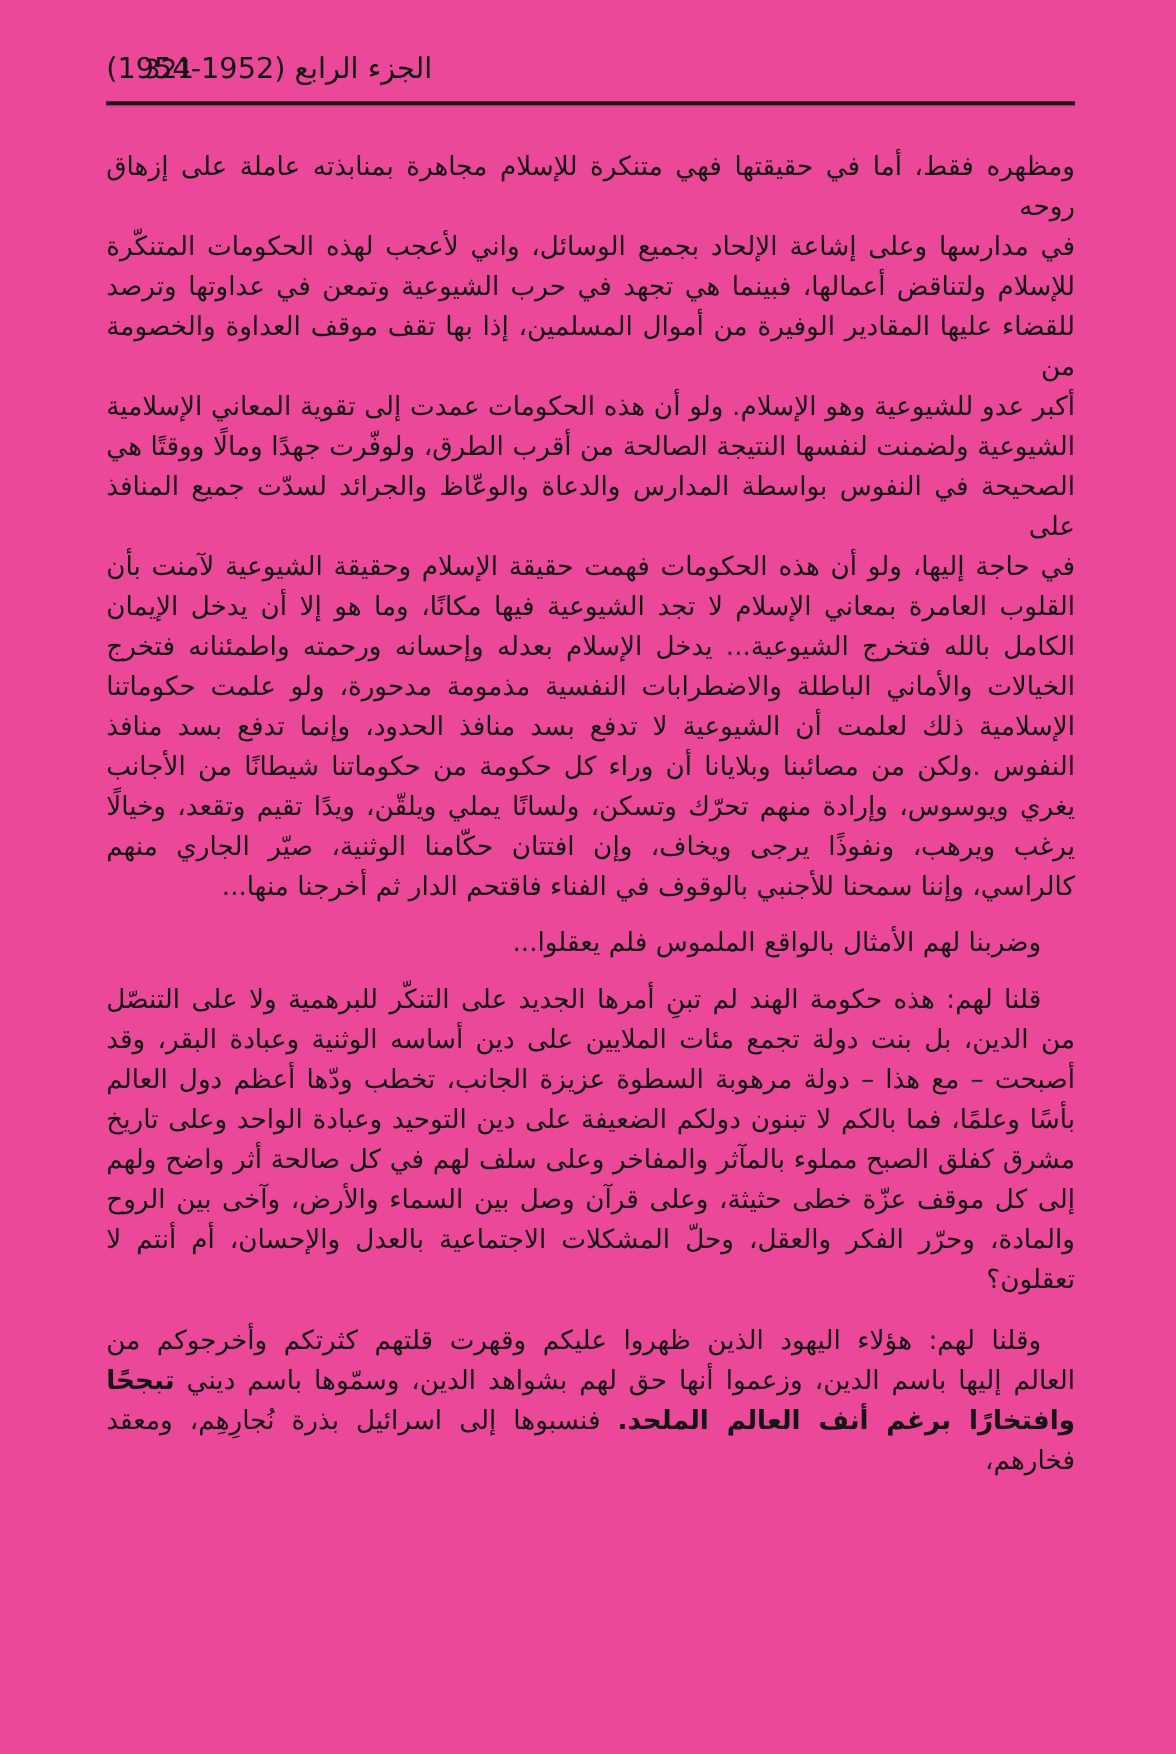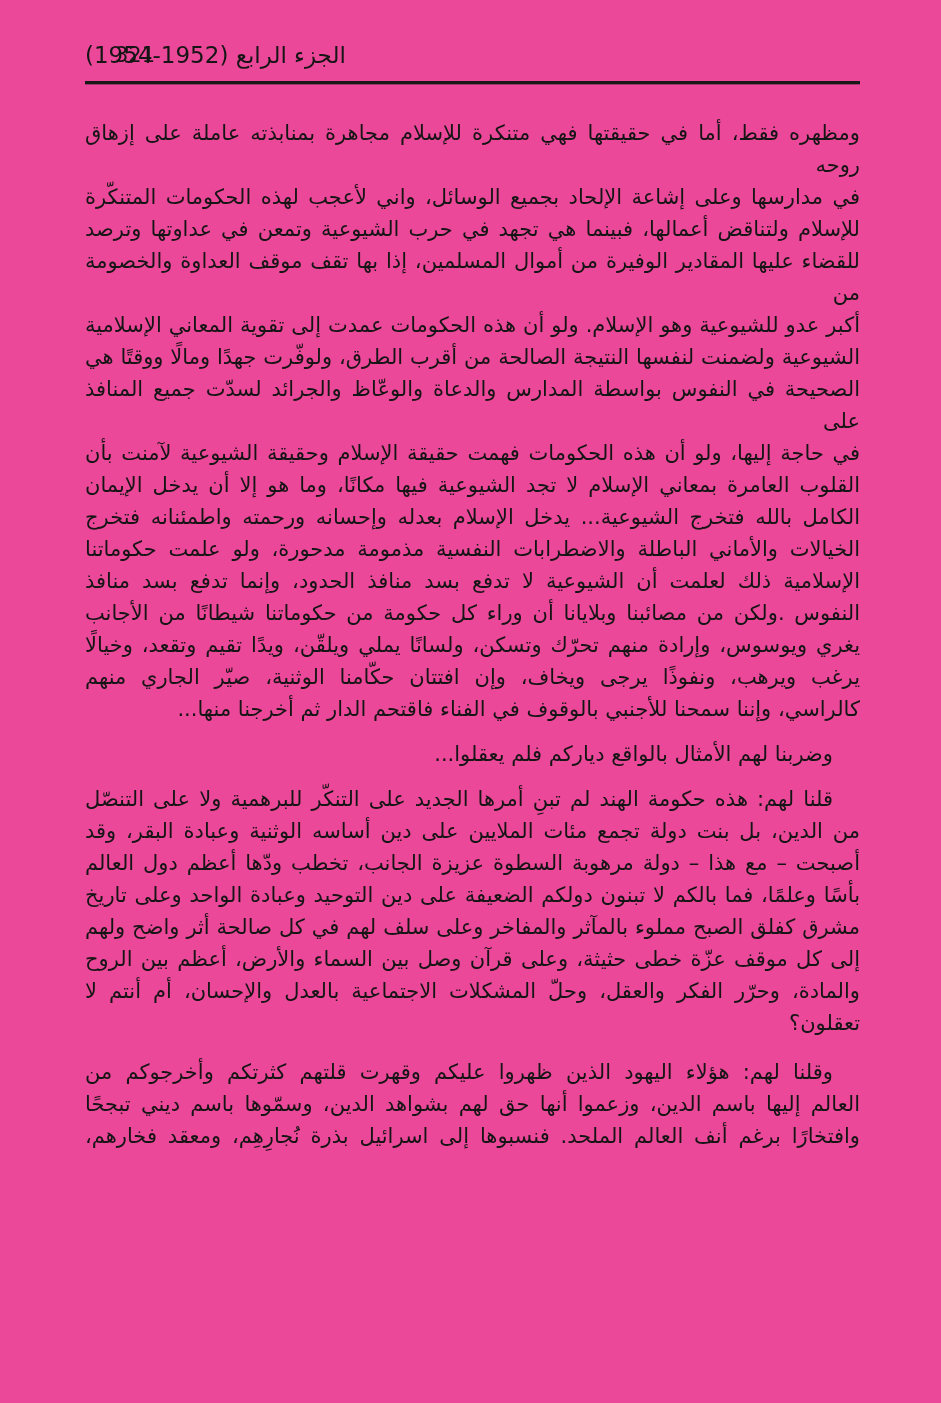--- a/index.html
+++ b/index.html
@@ -50,21 +50,21 @@
   .para { margin: 0 0 13px 0; }
   .para.gap-lg { margin-top: 17px; }
   .line {
     line-height: 32px;
     text-align: justify;
     text-align-last: justify;
     white-space: normal;
   }
   .line.last { text-align-last: right; }
   .line.indent { padding-right: 27px; }
-  .bold { font-weight: normal; }
+  .bold { font-weight: bold; }
 </style>
 </head>
 <body>
 
 <div class="page">
 
   <div class="hdr">
     <span class="pagenum">321</span>
     <span class="title">الجزء الرابع (1952-1954)</span>
   </div>
@@ -84,29 +84,29 @@
         <div class="line"><span>القلوب العامرة بمعاني الإسلام لا تجد الشيوعية فيها مكانًا، وما هو إلا أن يدخل الإيمان</span></div>
         <div class="line"><span>الكامل بالله فتخرج الشيوعية... يدخل الإسلام بعدله وإحسانه ورحمته واطمئنانه فتخرج</span></div>
         <div class="line"><span>الخيالات والأماني الباطلة والاضطرابات النفسية مذمومة مدحورة، ولو علمت حكوماتنا</span></div>
         <div class="line"><span>الإسلامية ذلك لعلمت أن الشيوعية لا تدفع بسد منافذ الحدود، وإنما تدفع بسد منافذ</span></div>
         <div class="line"><span>النفوس .ولكن من مصائبنا وبلايانا أن وراء كل حكومة من حكوماتنا شيطانًا من الأجانب</span></div>
         <div class="line"><span>يغري ويوسوس، وإرادة منهم تحرّك وتسكن، ولسانًا يملي ويلقّن، ويدًا تقيم وتقعد، وخيالًا</span></div>
         <div class="line"><span>يرغب ويرهب، ونفوذًا يرجى ويخاف، وإن افتتان حكّامنا الوثنية، صيّر الجاري منهم</span></div>
         <div class="line last"><span>كالراسي، وإننا سمحنا للأجنبي بالوقوف في الفناء فاقتحم الدار ثم أخرجنا منها...</span></div>
       </div>
       <div class="para">
-        <div class="line indent last"><span>وضربنا لهم الأمثال بالواقع دياركم فلم يعقلوا...</span></div>
+        <div class="line indent last"><span>وضربنا لهم الأمثال بالواقع الملموس فلم يعقلوا...</span></div>
       </div>
       <div class="para">
         <div class="line indent"><span>قلنا لهم: هذه حكومة الهند لم تبنِ أمرها الجديد على التنكّر للبرهمية ولا على التنصّل</span></div>
         <div class="line"><span>من الدين، بل بنت دولة تجمع مئات الملايين على دين أساسه الوثنية وعبادة البقر، وقد</span></div>
         <div class="line"><span>أصبحت – مع هذا – دولة مرهوبة السطوة عزيزة الجانب، تخطب ودّها أعظم دول العالم</span></div>
         <div class="line"><span>بأسًا وعلمًا، فما بالكم لا تبنون دولكم الضعيفة على دين التوحيد وعبادة الواحد وعلى تاريخ</span></div>
         <div class="line"><span>مشرق كفلق الصبح مملوء بالمآثر والمفاخر وعلى سلف لهم في كل صالحة أثر واضح ولهم</span></div>
-        <div class="line"><span>إلى كل موقف عزّة خطى حثيثة، وعلى قرآن وصل بين السماء والأرض، أعظم بين الروح</span></div>
+        <div class="line"><span>إلى كل موقف عزّة خطى حثيثة، وعلى قرآن وصل بين السماء والأرض، وآخى بين الروح</span></div>
         <div class="line"><span>والمادة، وحرّر الفكر والعقل، وحلّ المشكلات الاجتماعية بالعدل والإحسان، أم أنتم لا</span></div>
         <div class="line last"><span>تعقلون؟</span></div>
       </div>
       <div class="para gap-lg">
         <div class="line indent"><span>وقلنا لهم: هؤلاء اليهود الذين ظهروا عليكم وقهرت قلتهم كثرتكم وأخرجوكم من</span></div>
         <div class="line"><span>العالم إليها باسم الدين، وزعموا أنها حق لهم بشواهد الدين، وسمّوها باسم ديني </span><span class="bold">تبجحًا</span></div>
         <div class="line"><span class="bold">وافتخارًا برغم أنف العالم الملحد.</span><span> فنسبوها إلى اسرائيل بذرة نُجارِهِم، ومعقد فخارهم،</span></div>
       </div>
     </div>
 

